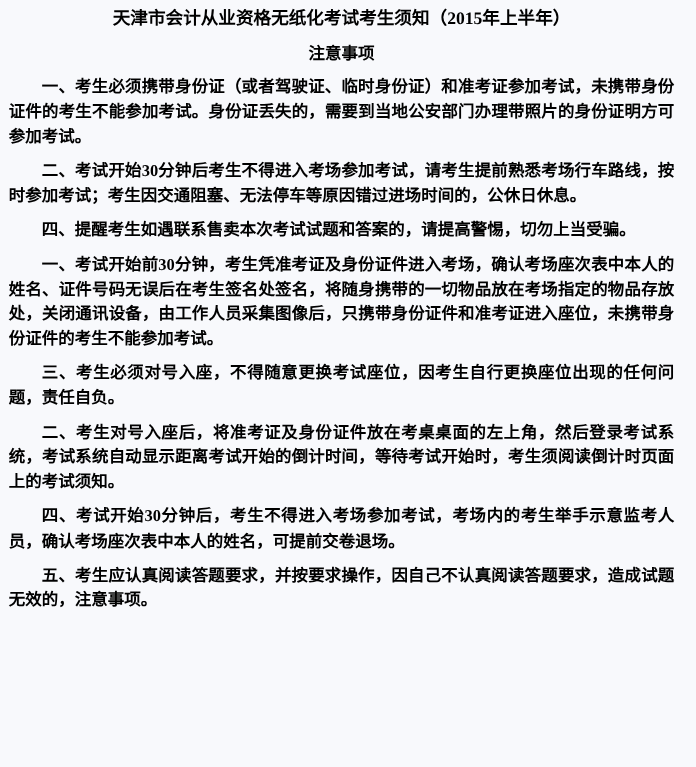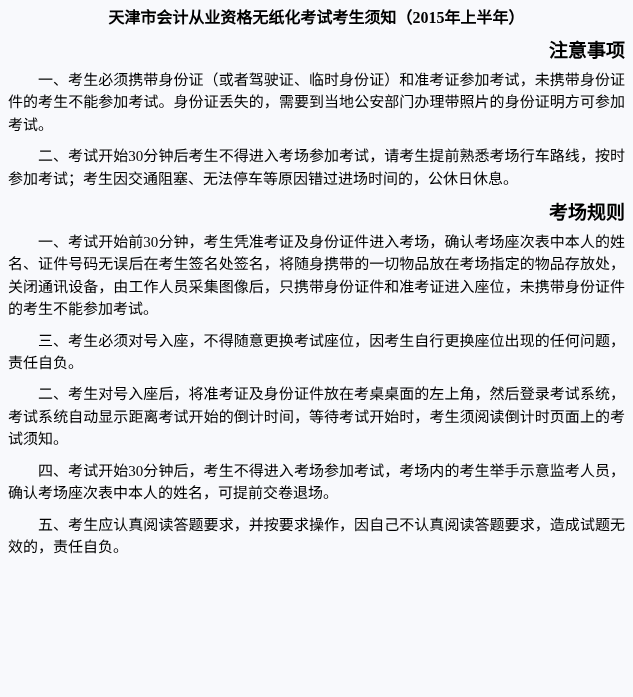--- a/index.html
+++ b/index.html
@@ -6,67 +6,68 @@
     margin: 0;
     padding: 0;
     background: #f8f9fc;
     color: #000000;
     font-family: "Liberation Serif", "DejaVu Serif", serif;
   }
   .doc {
     width: 633px;
     height: 697px;
     box-sizing: border-box;
-    padding: 6px 8px 4px 8px;
+    padding: 6px 20px 4px 8px;
     overflow: hidden;
     background: #f8f9fc;
     border-radius: 13px;
   }
   .doc-title {
     font-size: 16px;
     font-weight: bold;
     text-align: center;
     line-height: 20px;
     margin: 2px 0 0 0;
   }
   .section-heading {
-    font-size: 19px;
+    font-size: 15px;
     font-weight: bold;
-    text-align: right;
+    text-align: center;
     line-height: 19px;
     margin: 13px 0 9px 0;
   }
   .para {
     font-size: 15px;
     line-height: 22.4px;
     text-indent: 2em;
     text-align: justify;
     margin: 9px 0;
+    font-weight: bold;
   }
 </style>
 </head>
 <body>
 
 <div class="doc">
 
   <h1 class="doc-title">天津市会计从业资格无纸化考试考生须知（2015年上半年）</h1>
 
   <h2 class="section-heading">注意事项</h2>
 
   <p class="para">一、考生必须携带身份证（或者驾驶证、临时身份证）和准考证参加考试，未携带身份证件的考生不能参加考试。身份证丢失的，需要到当地公安部门办理带照片的身份证明方可参加考试。</p>
 
   <p class="para">二、考试开始30分钟后考生不得进入考场参加考试，请考生提前熟悉考场行车路线，按时参加考试；考生因交通阻塞、无法停车等原因错过进场时间的，公休日休息。</p>
 
 
+  <p class="para">四、提醒考生如遇联系售卖本次考试试题和答案的，请提高警惕，切勿上当受骗。</p>
 
-  <h2 class="section-heading">考场规则</h2>
 
   <p class="para">一、考试开始前30分钟，考生凭准考证及身份证件进入考场，确认考场座次表中本人的姓名、证件号码无误后在考生签名处签名，将随身携带的一切物品放在考场指定的物品存放处，关闭通讯设备，由工作人员采集图像后，只携带身份证件和准考证进入座位，未携带身份证件的考生不能参加考试。</p>
 
   <p class="para">三、考生必须对号入座，不得随意更换考试座位，因考生自行更换座位出现的任何问题，责任自负。</p>
 
   <p class="para">二、考生对号入座后，将准考证及身份证件放在考桌桌面的左上角，然后登录考试系统，考试系统自动显示距离考试开始的倒计时间，等待考试开始时，考生须阅读倒计时页面上的考试须知。</p>
 
   <p class="para">四、考试开始30分钟后，考生不得进入考场参加考试，考场内的考生举手示意监考人员，确认考场座次表中本人的姓名，可提前交卷退场。</p>
 
-  <p class="para">五、考生应认真阅读答题要求，并按要求操作，因自己不认真阅读答题要求，造成试题无效的，责任自负。</p>
+  <p class="para">五、考生应认真阅读答题要求，并按要求操作，因自己不认真阅读答题要求，造成试题无效的，注意事项。</p>
 
 </div>
 
 </body></html>

